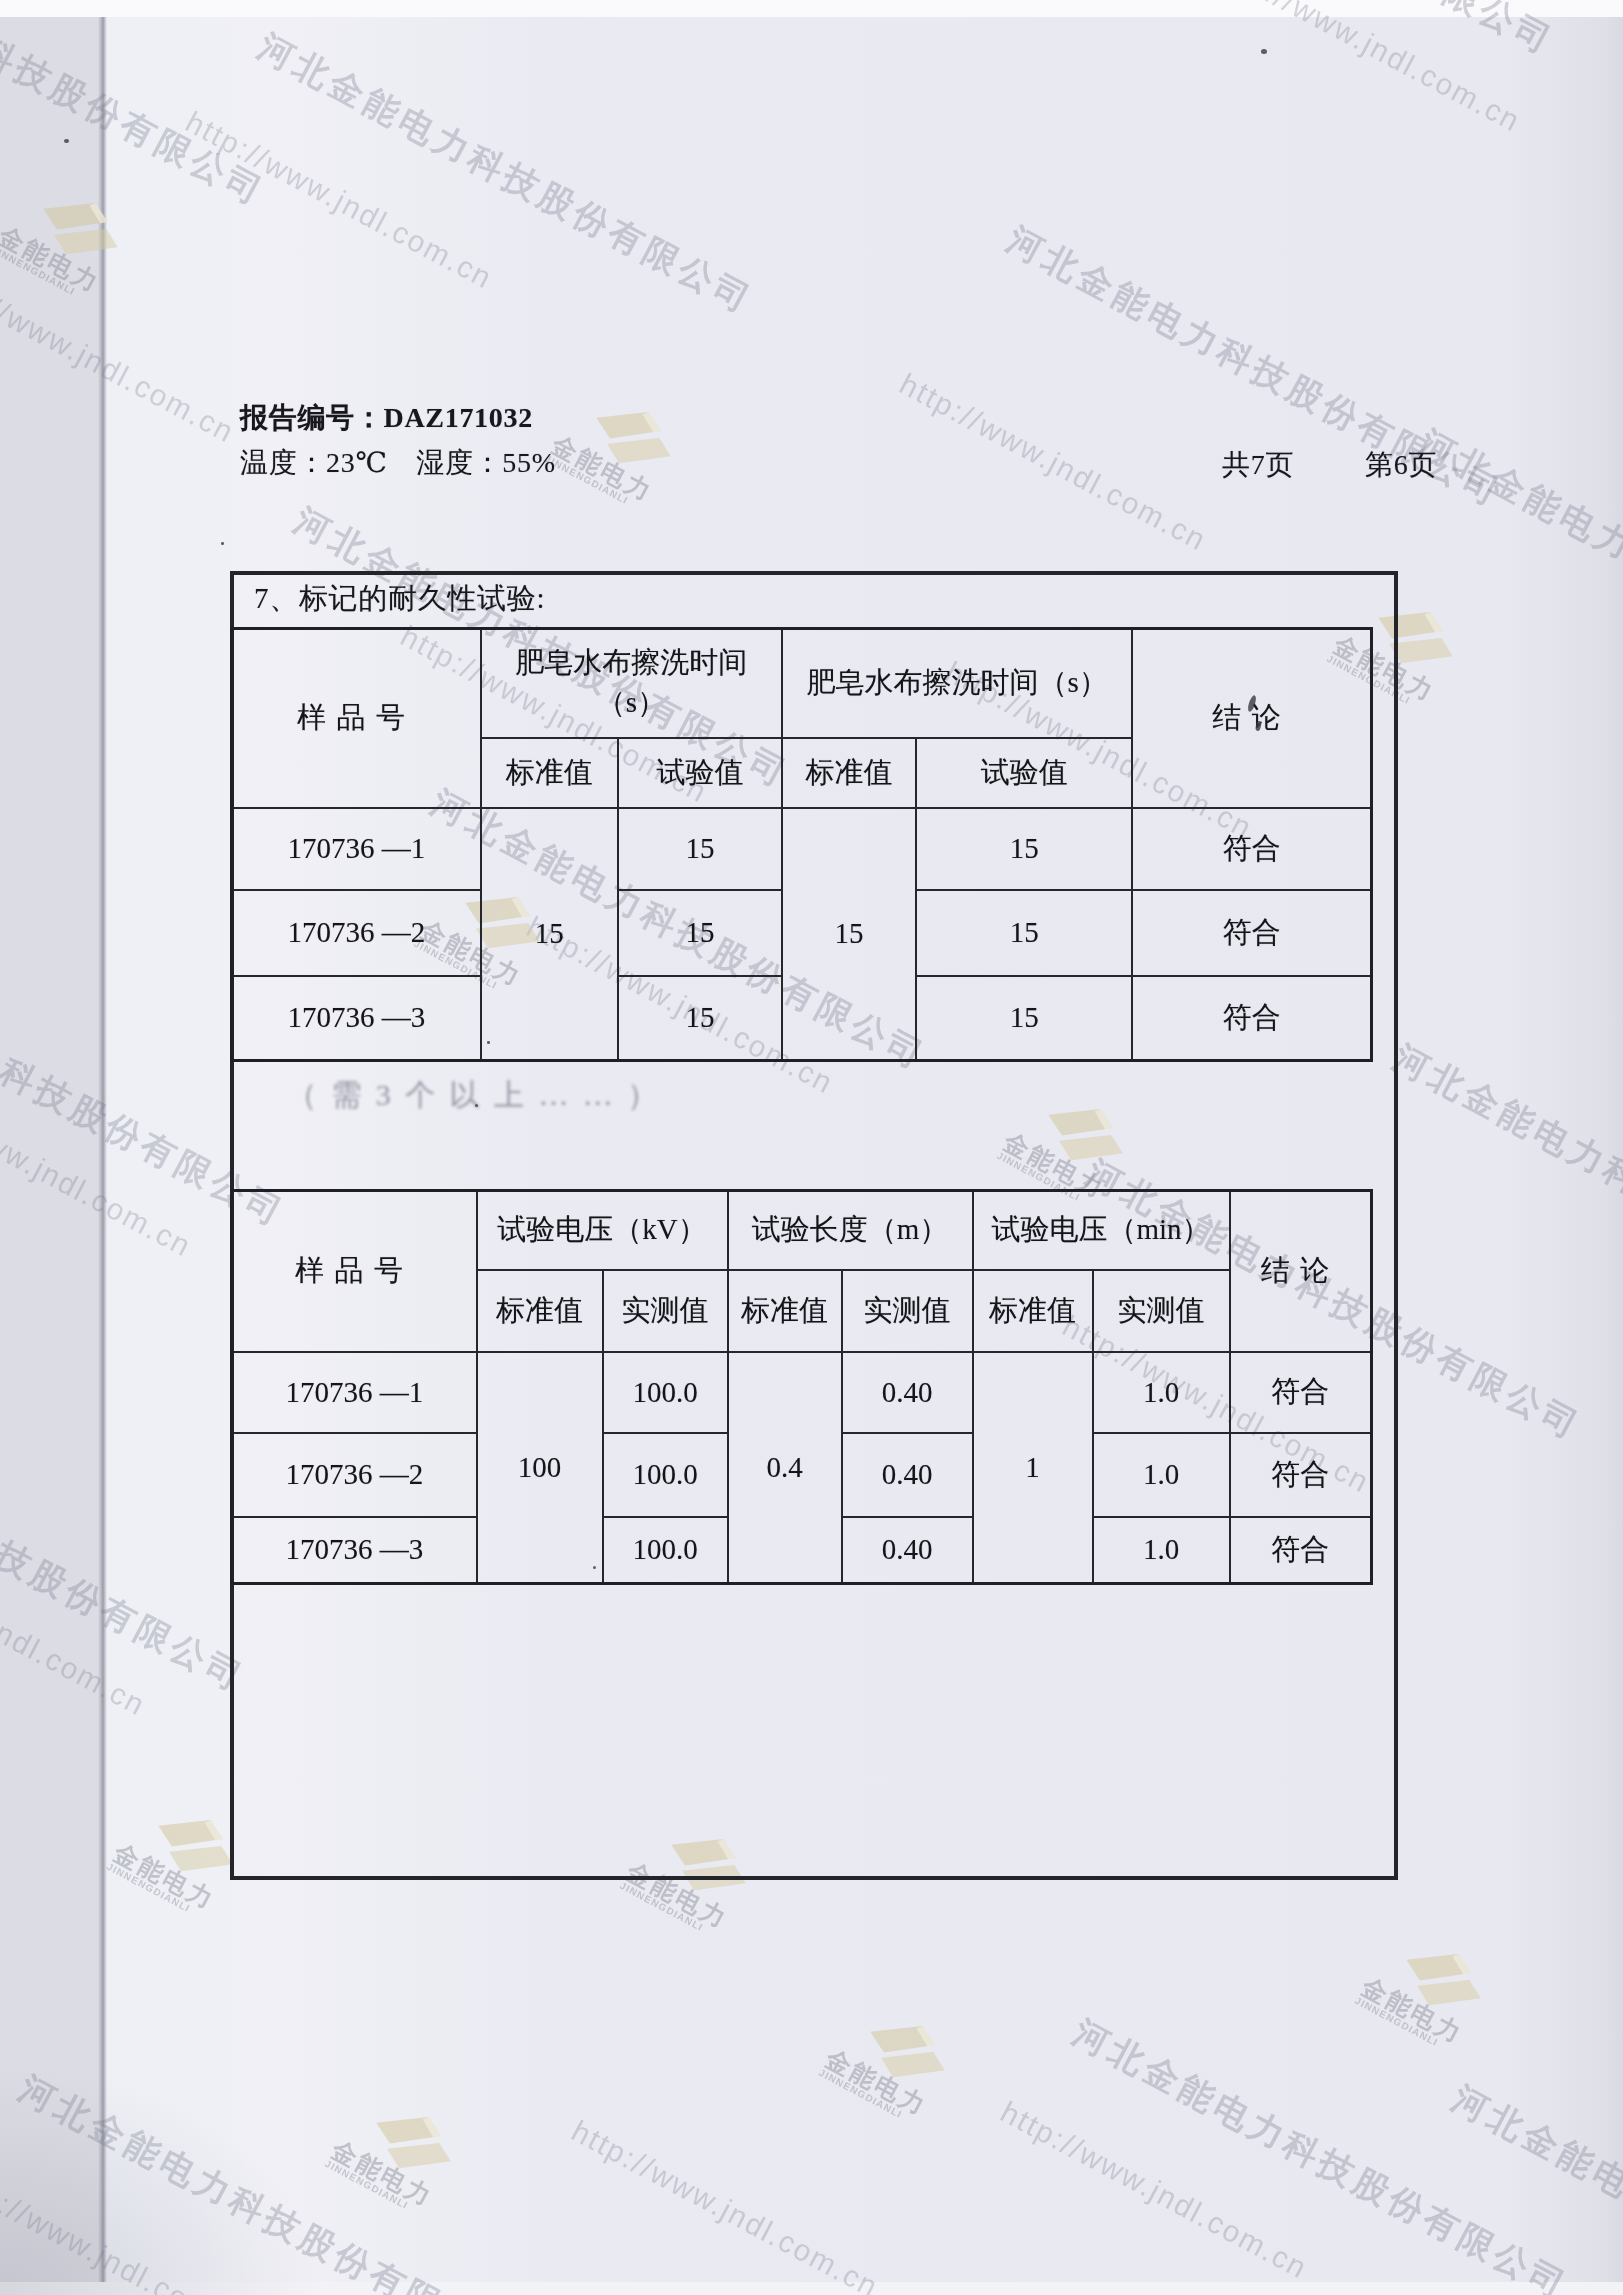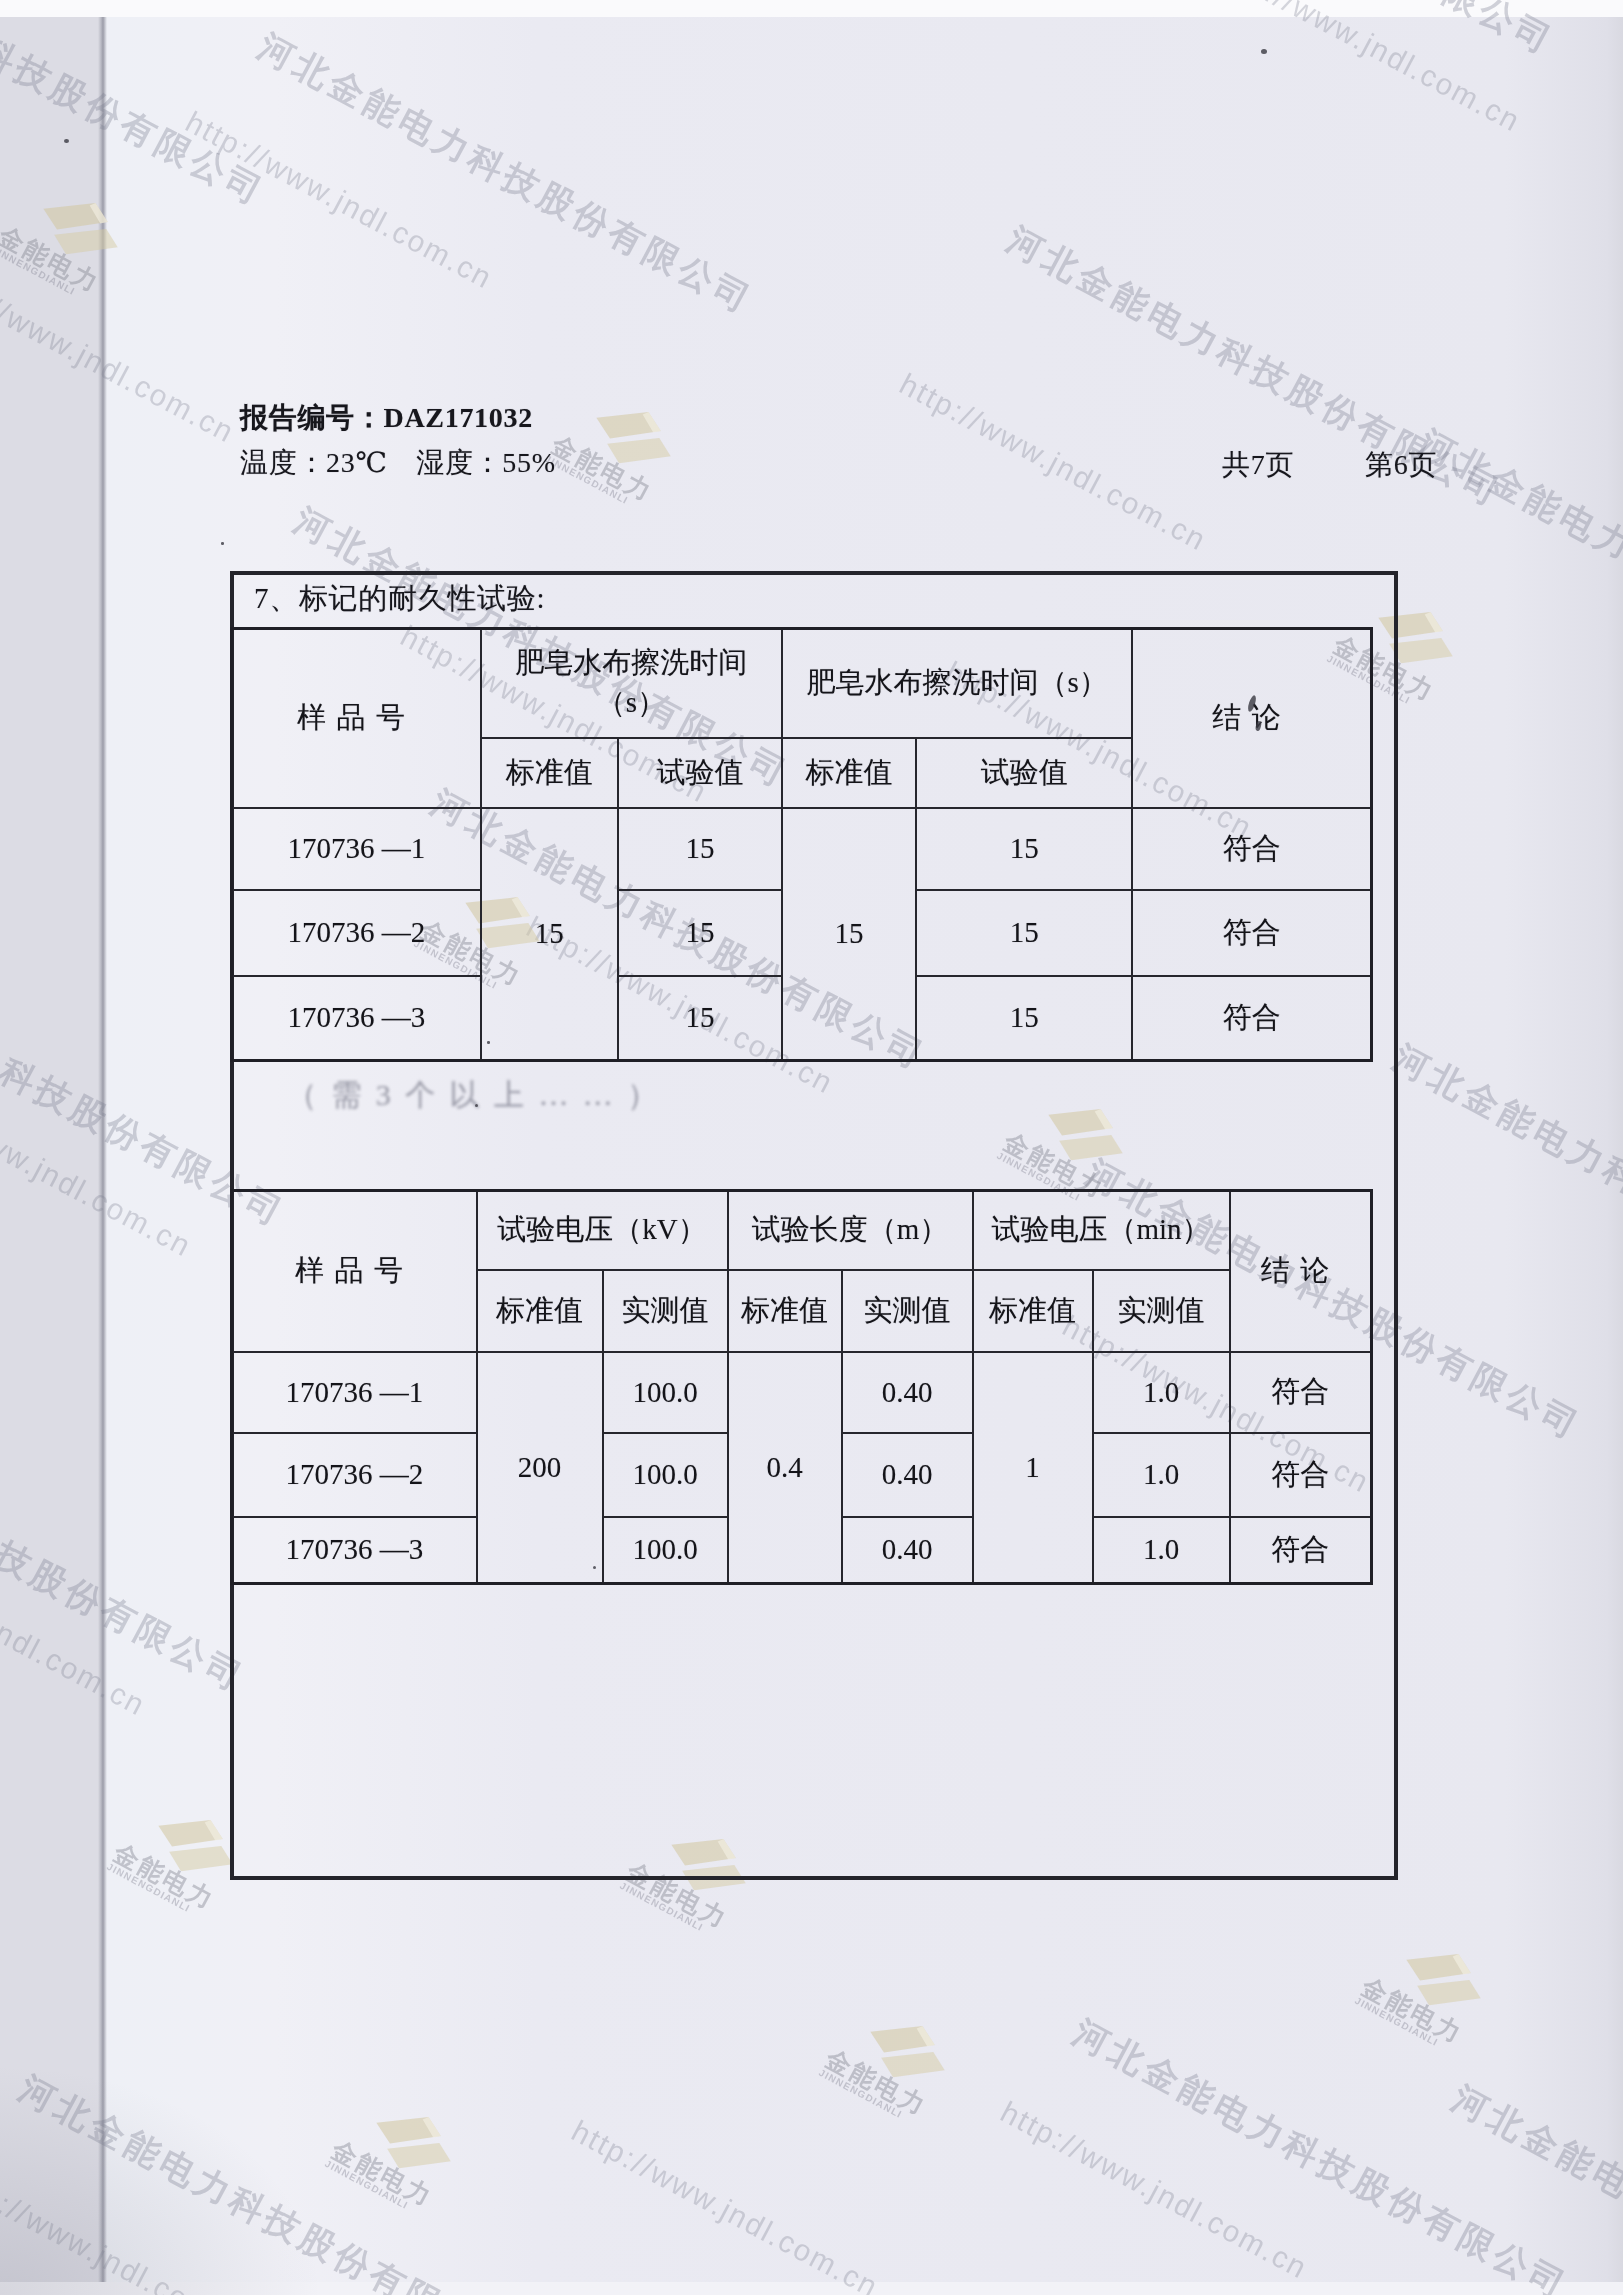--- a/index.html
+++ b/index.html
@@ -273,21 +273,21 @@
     <tr style="height:82px">
       <td>标准值</td>
       <td>实测值</td>
       <td>标准值</td>
       <td>实测值</td>
       <td>标准值</td>
       <td>实测值</td>
     </tr>
     <tr style="height:81px">
       <td>170736 —1</td>
-      <td rowspan="3">200</td>
+      <td rowspan="3">100</td>
       <td>100.0</td>
       <td rowspan="3">0.4</td>
       <td>0.40</td>
       <td rowspan="3">1</td>
       <td>1.0</td>
       <td>符合</td>
     </tr>
     <tr style="height:84px">
       <td>170736 —2</td>
       <td>100.0</td>

